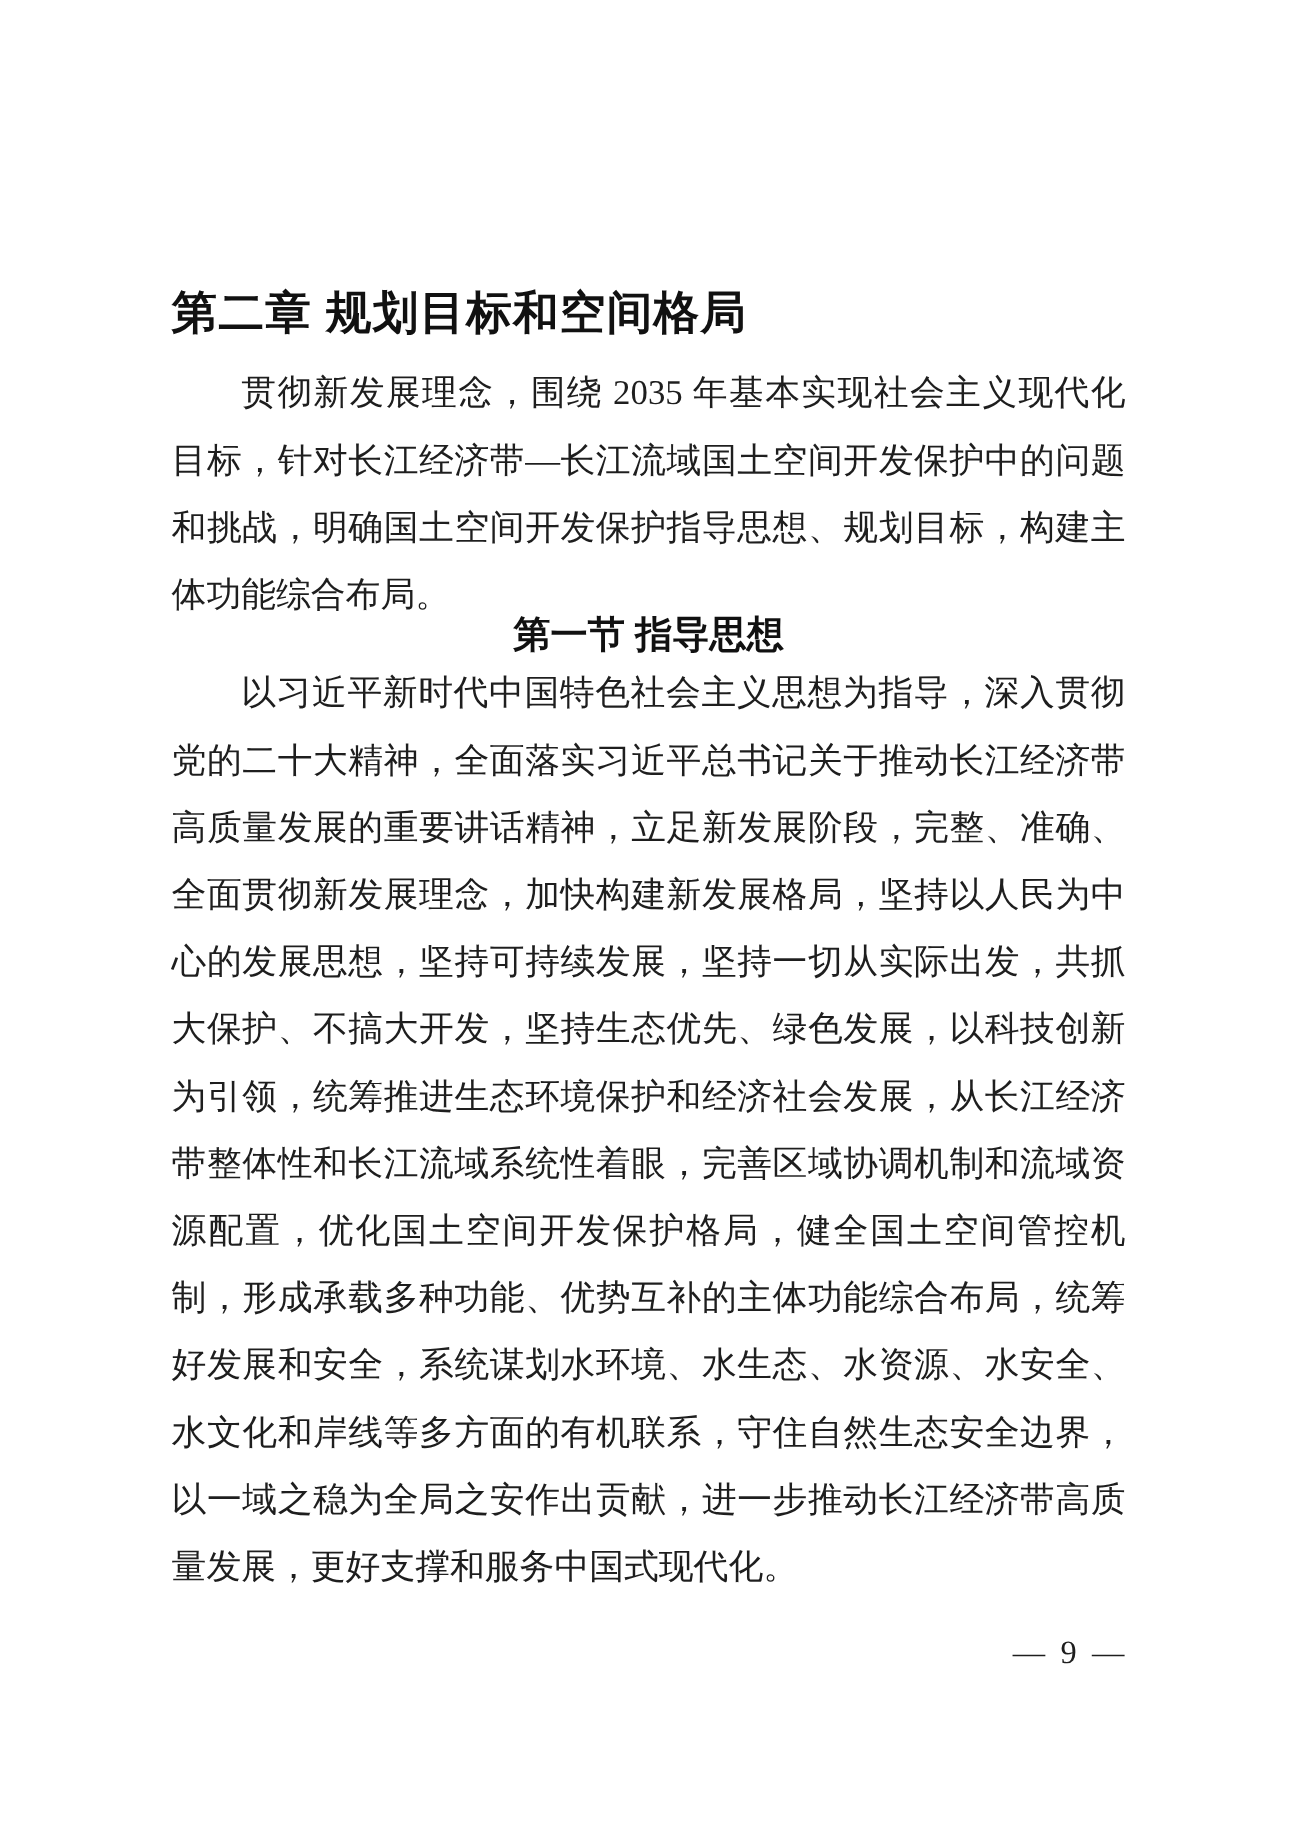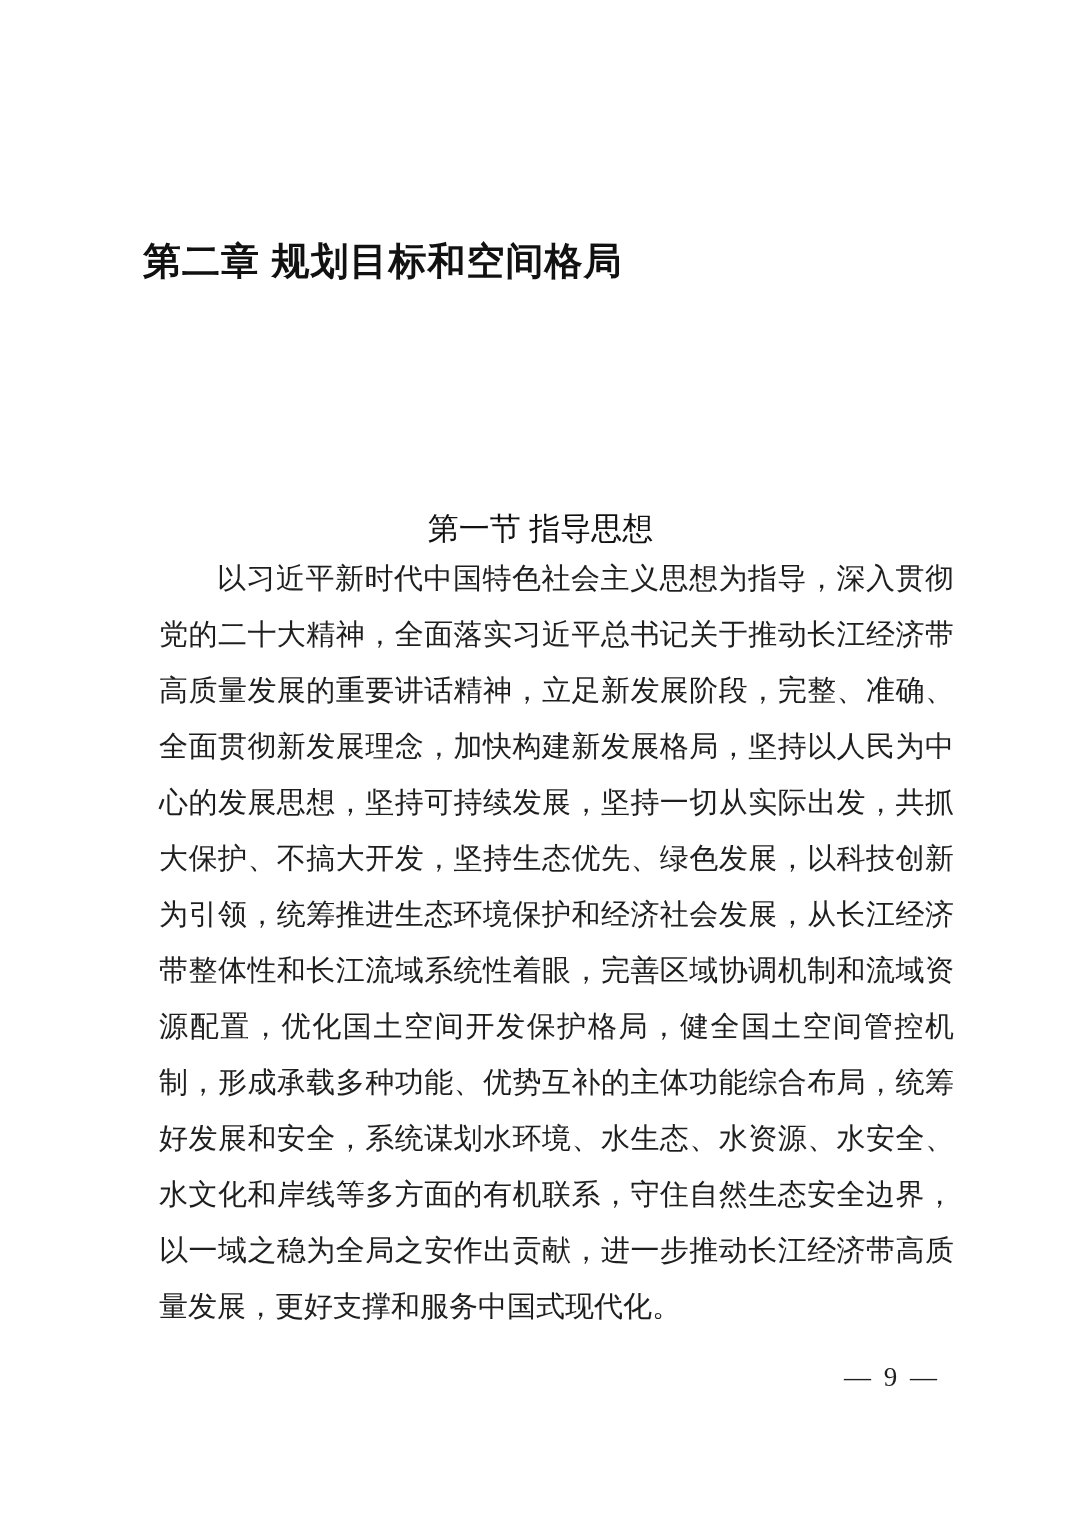--- a/index.html
+++ b/index.html
@@ -47,43 +47,46 @@
     text-indent: 2em;
   }
   #para1 { top: 300px; }
   .section-title {
     position: absolute;
     top: 484px;
     left: 143px;
     width: 795px;
     text-align: center;
     font-family: "Liberation Sans", "DejaVu Sans", sans-serif;
-    font-weight: normal;
+    font-weight: bold;
     font-size: 31px;
     line-height: 1.2;
     color: #111111;
   }
-  #para2 { top: 550px; margin-left: 16px; }
+  #para2 { top: 550px; }
   .page-number {
     position: absolute;
     top: 1362px;
     right: 140px;
     font-size: 27px;
     letter-spacing: 3px;
     color: #1e1e1e;
     font-family: "Liberation Serif", "DejaVu Serif", serif;
   }
 </style>
 </head>
 <body>
 
 <div class="page">
 
   <h1 class="chapter-title">第二章 规划目标和空间格局</h1>
 
+  <div class="body-para" id="para1">
+    <p>贯彻新发展理念，围绕 2035 年基本实现社会主义现代化目标，针对长江经济带—长江流域国土空间开发保护中的问题和挑战，明确国土空间开发保护指导思想、规划目标，构建主体功能综合布局。</p>
+  </div>
 
   <h2 class="section-title">第一节 指导思想</h2>
 
   <div class="body-para" id="para2">
     <p>以习近平新时代中国特色社会主义思想为指导，深入贯彻党的二十大精神，全面落实习近平总书记关于推动长江经济带高质量发展的重要讲话精神，立足新发展阶段，完整、准确、全面贯彻新发展理念，加快构建新发展格局，坚持以人民为中心的发展思想，坚持可持续发展，坚持一切从实际出发，共抓大保护、不搞大开发，坚持生态优先、绿色发展，以科技创新为引领，统筹推进生态环境保护和经济社会发展，从长江经济带整体性和长江流域系统性着眼，完善区域协调机制和流域资源配置，优化国土空间开发保护格局，健全国土空间管控机制，形成承载多种功能、优势互补的主体功能综合布局，统筹好发展和安全，系统谋划水环境、水生态、水资源、水安全、水文化和岸线等多方面的有机联系，守住自然生态安全边界，以一域之稳为全局之安作出贡献，进一步推动长江经济带高质量发展，更好支撑和服务中国式现代化。</p>
   </div>
 
   <div class="page-number">— 9 —</div>
 
 </div>

